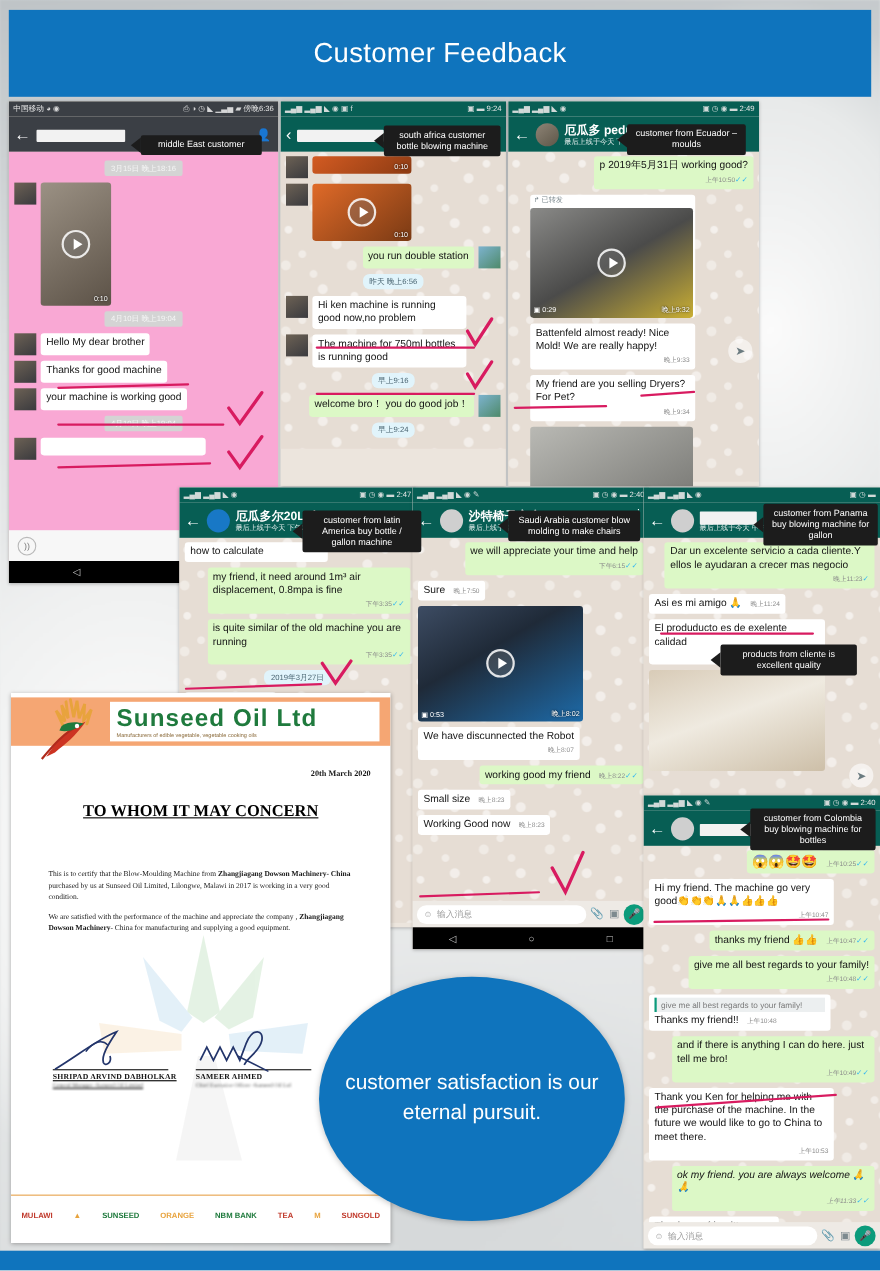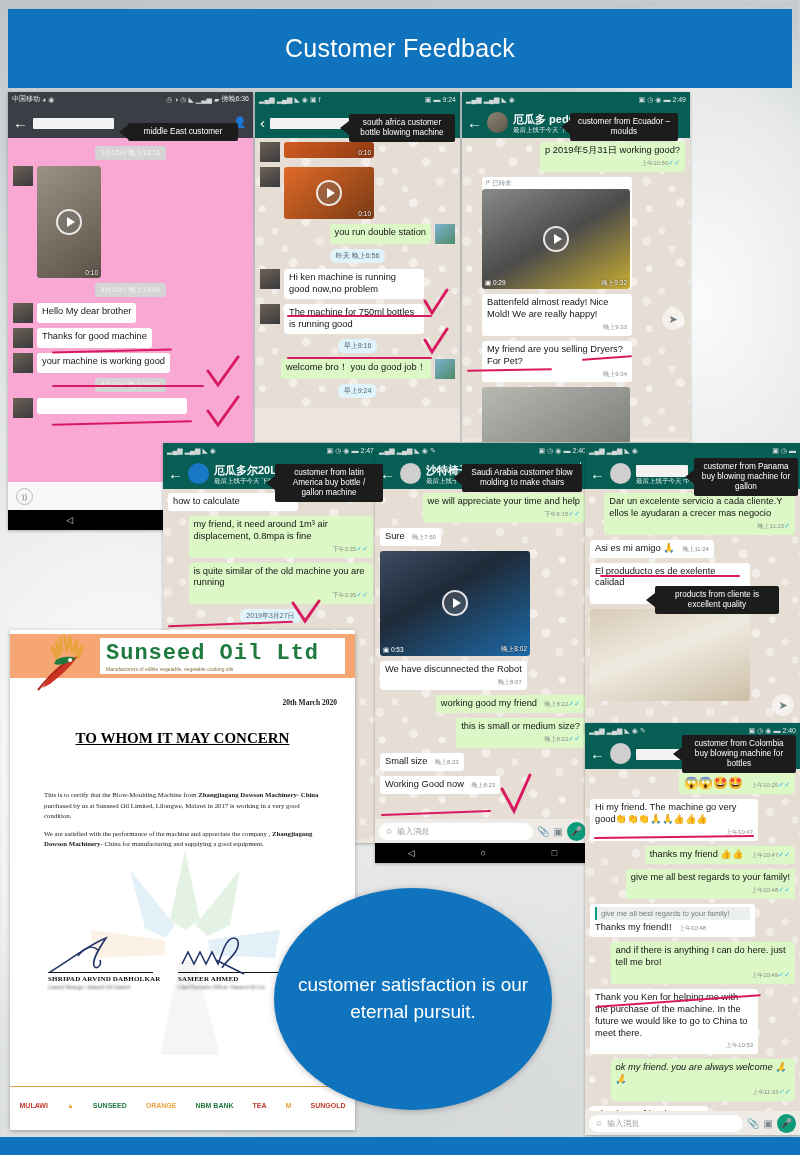--- a/index.html
+++ b/index.html
@@ -192,21 +192,21 @@
   }
   .cert-logo {
     position: absolute; left: 24px; top: 2px; width: 62px; height: 62px; z-index: 3;
   }
   .cert-brand {
     position: absolute; left: 90px; top: 8px; width: 245px; height: 36px;
     background: #fff; z-index: 2;
     display: flex; flex-direction: column; justify-content: center; padding-left: 6px;
   }
   .cert-brand .bn {
-    font-family: Liberation Mono, monospace; font-size: 22px; font-weight: 700;
+    font-family: Liberation Sans, sans-serif; font-size: 22px; font-weight: 700;
     color: #1f7a3d; letter-spacing: 1px; filter: blur(.6px);
   }
   .cert-brand .bs { font-size: 5px; color: #8a6a3a; filter: blur(.5px); }
   .cert-date {
     position: absolute; right: 18px; top: 68px;
     font-family: "Liberation Serif", serif; font-size: 7.5px; font-weight: 700; color: #1a1a1a;
   }
   .cert-title {
     position: absolute; left: 0; right: 0; top: 100px; text-align: center;
     font-family: "Liberation Serif", serif; font-size: 15px; font-weight: 700;
@@ -229,21 +229,21 @@
   .scribble { position: absolute; top: 0; left: 0; }
   .cert-footer {
     position: absolute; left: 0; right: 0; bottom: 10px; height: 34px;
     border-top: 1px solid #e7a24a; padding-top: 3px;
     display: flex; align-items: center; justify-content: space-around;
   }
   .cert-footer .lg { font-size: 7px; font-weight: 700; filter: blur(.7px); }
 
   
   .slogan {
-    position: absolute; left: 274px; top: 888px; width: 278px; height: 222px;
+    position: absolute; left: 290px; top: 888px; width: 278px; height: 222px;
     border-radius: 50%; background: #0f74bd; z-index: 25;
     display: flex; align-items: center; justify-content: flex-start;
     text-align: center; color: #fff; font-size: 19px; line-height: 1.42;
     box-shadow: 0 1px 6px rgba(0,0,0,.25);
   }
 
   
   .footer-strip {
     position: absolute; left: 0; bottom: 0; width: 800px; height: 18px;
     background: #0f74bd; z-index: 26;
@@ -582,26 +582,20 @@
     <div class="row">
       <div class="bub in">
         <span>We have discunnected the Robot</span>
         <div style="text-align:right;"><span class="meta">晚上8:07</span></div>
       </div>
     </div>
     <div class="row out">
       <div class="bub out">
         <span>working good my friend</span>
         <span class="meta">晚上8:22</span><span class="tick">✓✓</span>
-      </div>
-    </div>
-    <div class="row out">
-      <div class="bub out">
-        <span>this is small or medium size?</span>
-        <div style="text-align:right;"><span class="meta">晚上8:22</span><span class="tick">✓✓</span></div>
       </div>
     </div>
     <div class="row">
       <div class="bub in">
         <span>Small size</span>
         <span class="meta">晚上8:23</span>
       </div>
     </div>
     <div class="row">
       <div class="bub in">
@@ -812,21 +806,21 @@
   <div class="cert-title">TO WHOM IT MAY CONCERN</div>
   <div class="cert-body">
     <p>
       <span>This is to certify that the Blow-Moulding Machine from </span><b>Zhangjiagang Dowson Machinery- China</b><span> purchased by us at Sunseed Oil Limited, Lilongwe, Malawi in 2017 is working in a very good condition.</span>
     </p>
     <p>
       <span>We are satisfied with the performance of the machine and appreciate the company ,</span>
       <b>Zhangjiagang Dowson Machinery</b><span>- China for manufacturing and supplying a good equipment.</span>
     </p>
   </div>
-  <div class="sig" style="left:38px;">
+  <div class="sig" style="left:38px;text-decoration:underline;">
     <svg class="scribble" width="110" height="50" viewBox="0 0 110 50">
       <path d="M2 42 C22 30 42 14 58 8 C50 20 44 30 46 36 C48 40 54 36 52 30" stroke="#23356b" stroke-width="1.6" fill="none"></path>
       <path d="M30 26 C36 18 44 14 50 20" stroke="#23356b" stroke-width="1.4" fill="none"></path>
     </svg>
     <div class="line"></div>
     <div class="nm">SHRIPAD ARVIND DABHOLKAR</div>
     <div class="ttl">General Manager -Sunseed Oil Limited</div>
   </div>
   <div class="sig" style="left:168px;">
     <svg class="scribble" width="110" height="50" viewBox="0 0 110 50">

